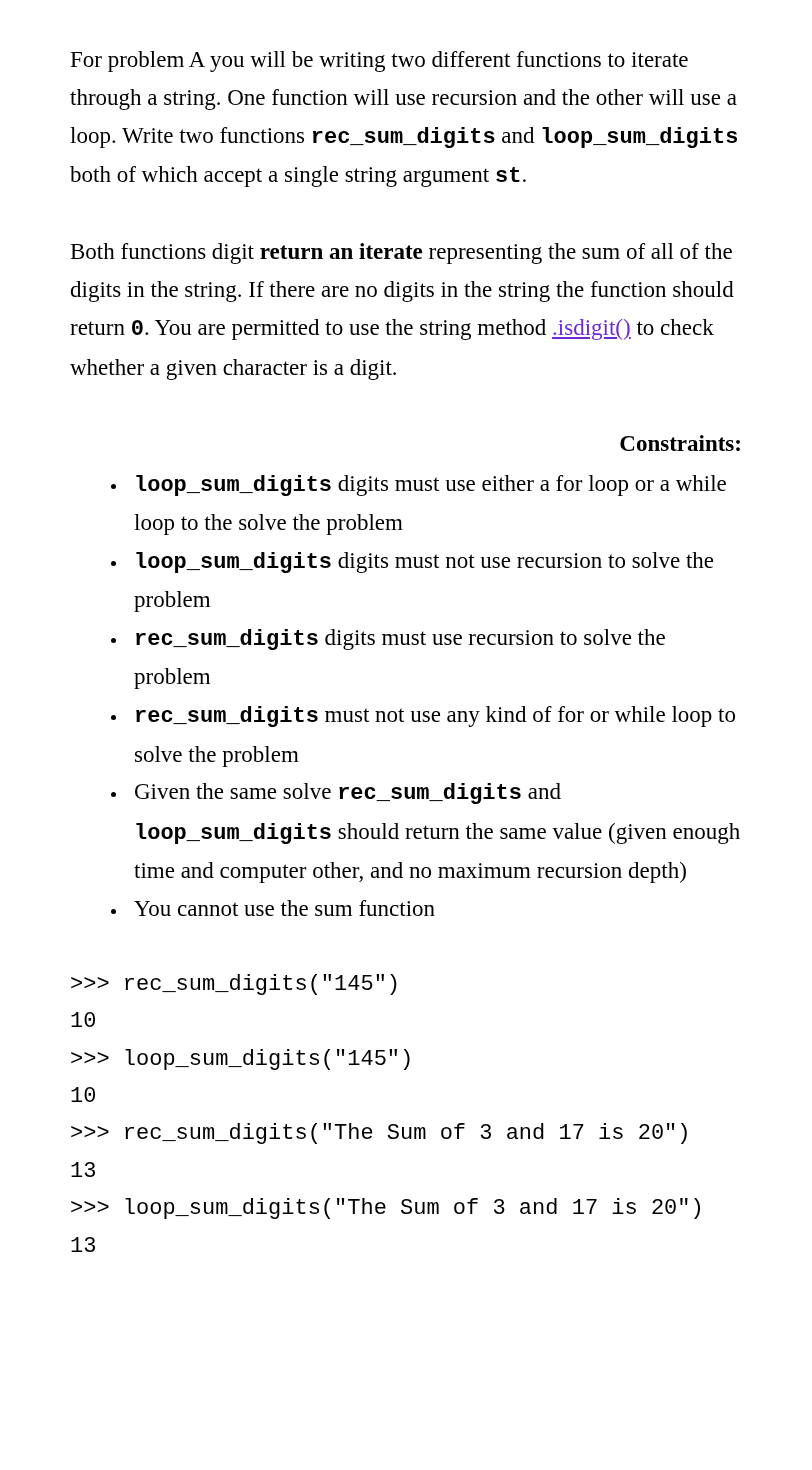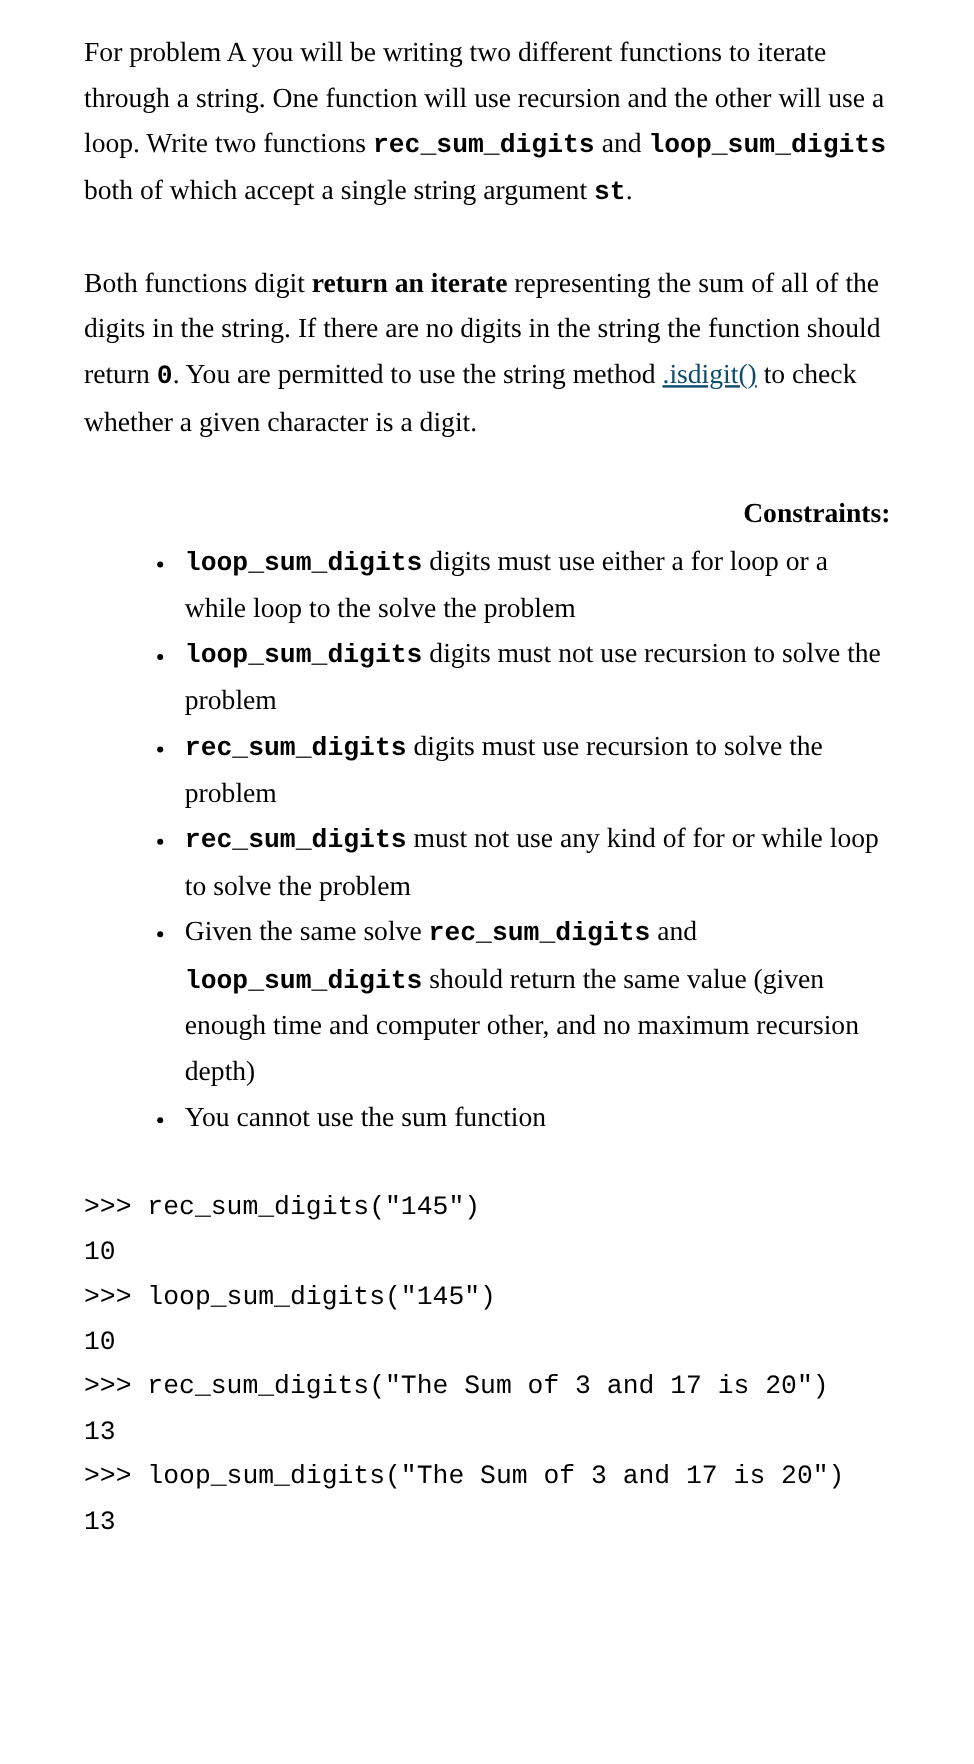--- a/index.html
+++ b/index.html
@@ -12,42 +12,41 @@
     background: #fff;
     width: 812px;
     box-sizing: border-box;
   }
   .code {
     font-family: 'Menlo', 'Consolas', 'Courier New', monospace;
     font-weight: bold;
     font-size: 22px;
   }
   a {
-    color: #0c4a6e;
+    color: #6d28d9;
     text-decoration: underline;
   }
   p {
-    margin: 0 0 38px 0;
+    margin: 16px 0 38px 0;
   }
   .bold {
     font-weight: bold;
   }
   .section-label {
     font-weight: bold;
     margin-bottom: 2px;
     text-align: right;
   }
   ul {
     margin: 0 0 38px 0;
     padding-left: 58px;
   }
   li {
     padding-left: 6px;
     margin-bottom: 0;
-    margin-left: 20px;
   }
   li::marker {
     font-size: 18px;
   }
   .examples-block {
     font-family: 'Menlo', 'Consolas', 'Courier New', monospace;
     font-size: 22px;
     line-height: 1.7;
     white-space: pre-wrap;
   }

